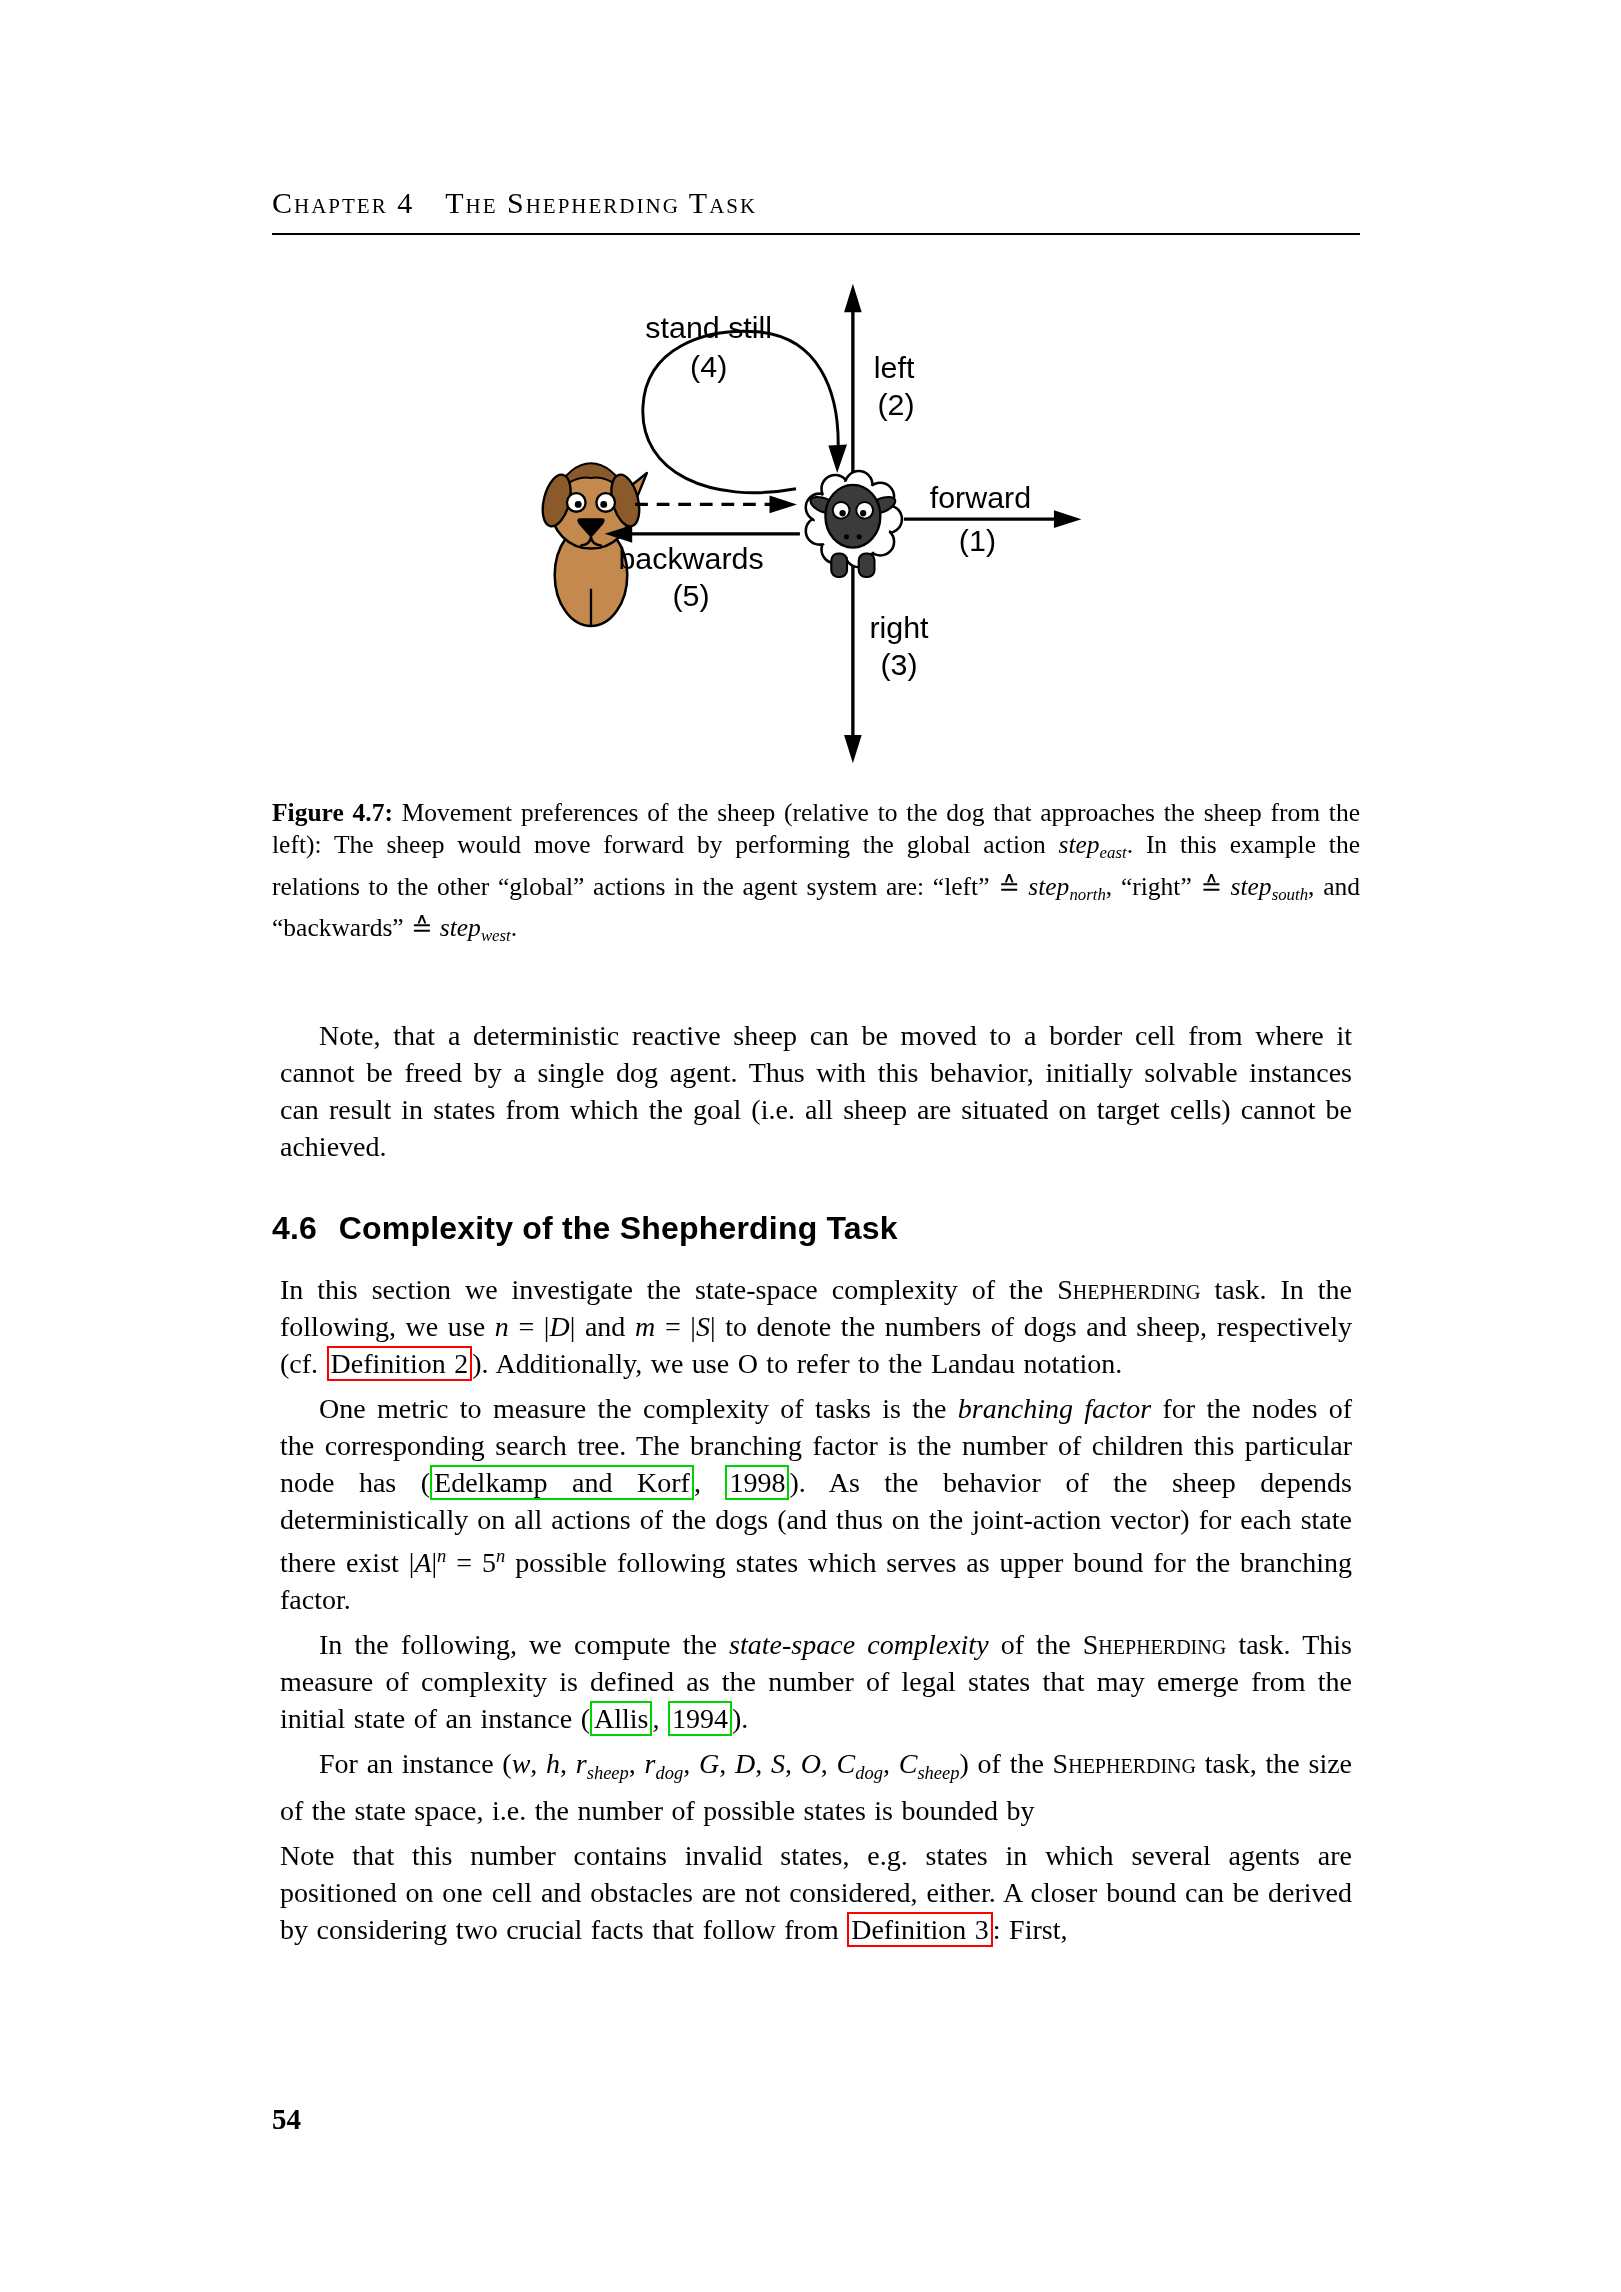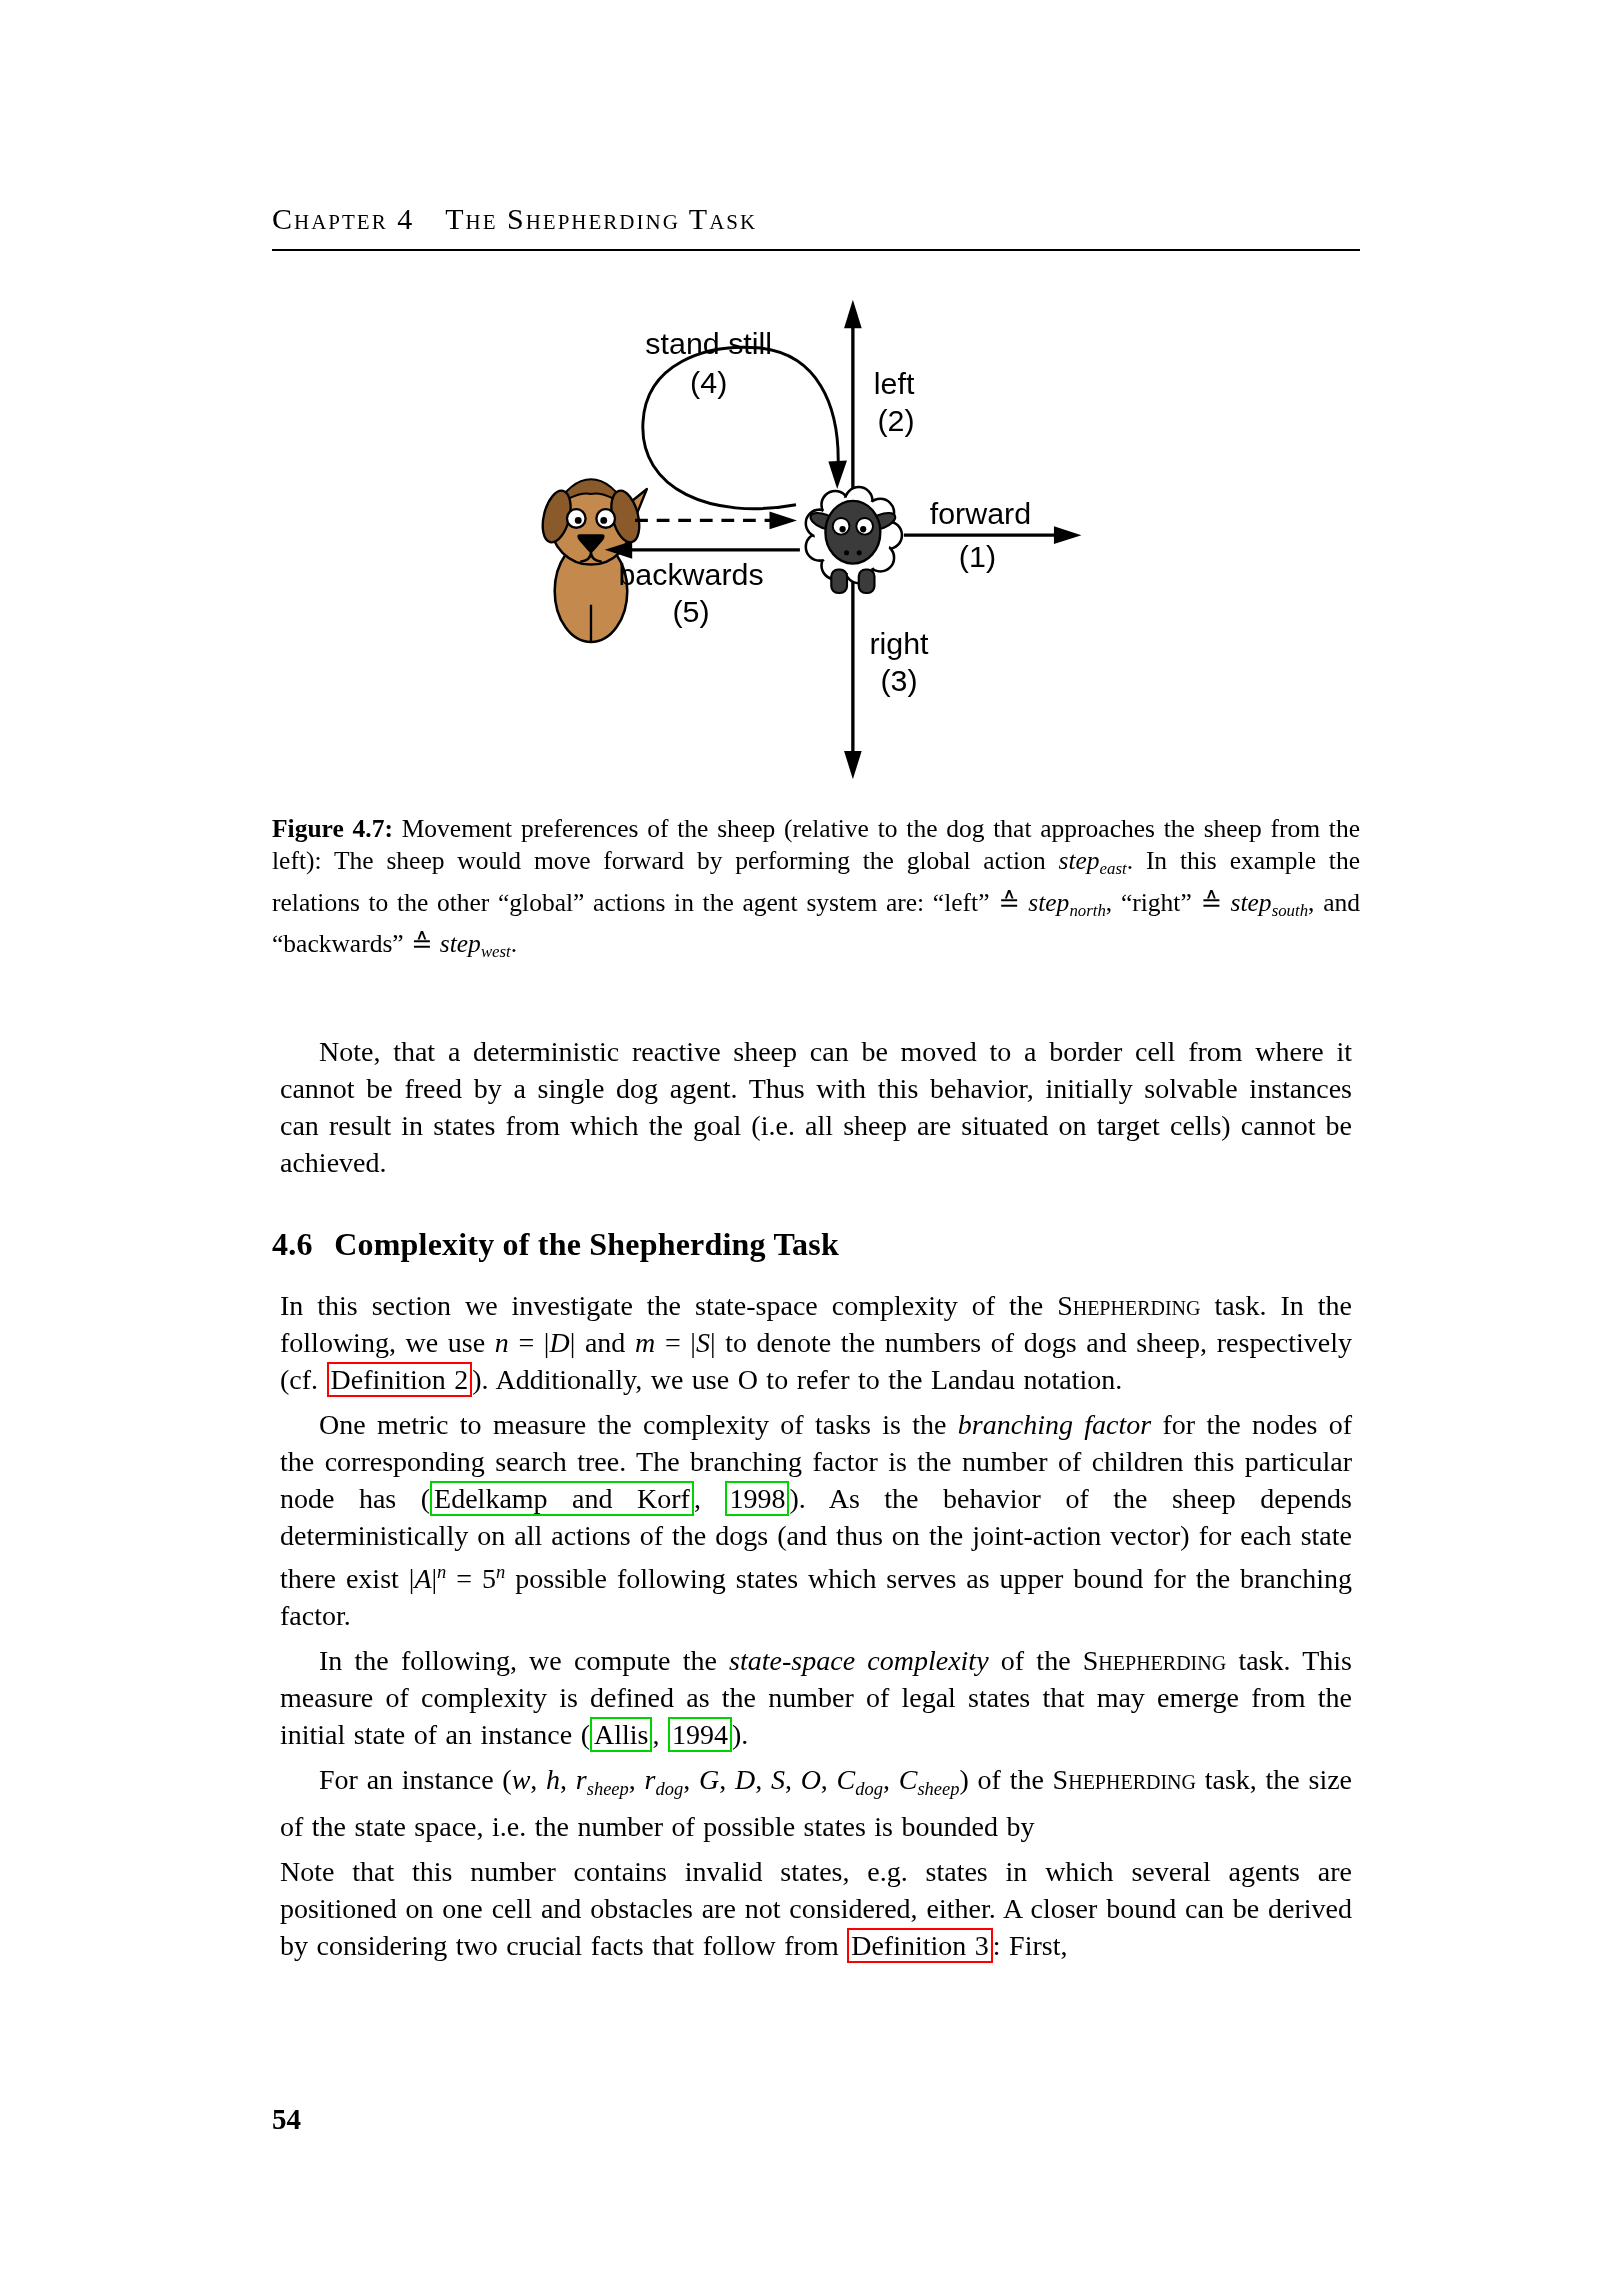--- a/index.html
+++ b/index.html
@@ -1,34 +1,34 @@
 <!DOCTYPE html>
 <html><head>
 <meta charset="utf-8">
 <style>
   html,body{margin:0;padding:0;background:#ffffff;}
   .page{position:relative;width:1621px;height:2293px;background:#ffffff;color:#000;
         font-family:"Liberation Serif","DejaVu Serif",serif;overflow:hidden;}
-  .content{position:absolute;left:272px;top:16px;width:1088px;}
+  .content{position:absolute;left:272px;top:0;width:1088px;}
 
   .running-head{margin-top:186px;font-variant:small-caps;font-size:30px;letter-spacing:2px;
                 border-bottom:2px solid #000;padding-bottom:12.7px;}
   .rh-chapter{margin-right:31px;}
 
   .figure{margin-top:45px;height:492px;}
   .figure svg{display:block;margin-left:267px;}
   .fig-label{font-family:"Liberation Sans","DejaVu Sans",sans-serif;font-size:31px;fill:#000;}
 
   .caption{margin-top:25.5px;font-size:25.5px;line-height:32px;text-align:justify;word-spacing:1px;}
 
   .body-par{margin:8px;font-size:28px;line-height:37px;text-align:justify;word-spacing:1.5px;}
   .gap-top-lg{margin-top:65px;}
   .indent{text-indent:39px;}
 
-  .section-heading{margin:45px 0 23.5px 0;font-family:Liberation Serif, serif;
+  .section-heading{margin:45px 0 23.5px 0;font-family:Liberation Sans, sans-serif;
                    font-size:32px;font-weight:bold;letter-spacing:0.2px;}
   .sec-num{margin-right:21.6px;}
 
   .equation{margin:27.4px 0 23.5px 0;text-align:center;font-size:28px;line-height:41px;}
 
   .page-number{position:absolute;left:272px;top:2103px;font-size:29px;font-weight:bold;}
 
   
   .rt-normal{}
   .rt-bold{font-weight:bold;}

